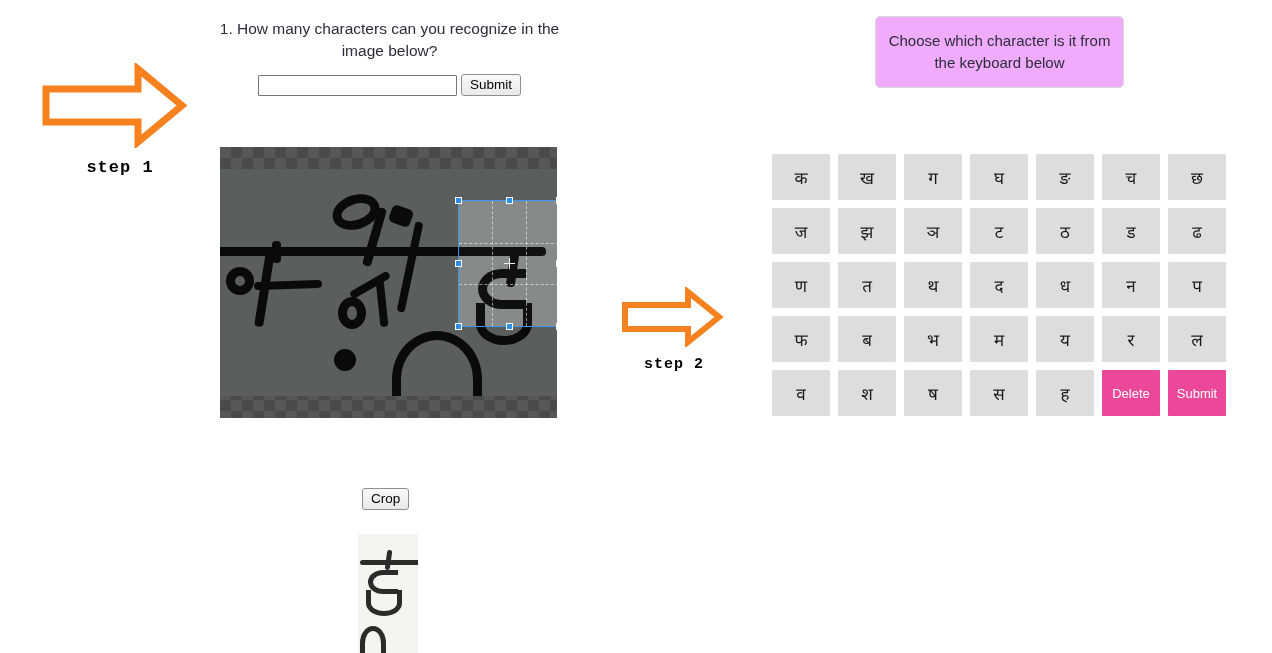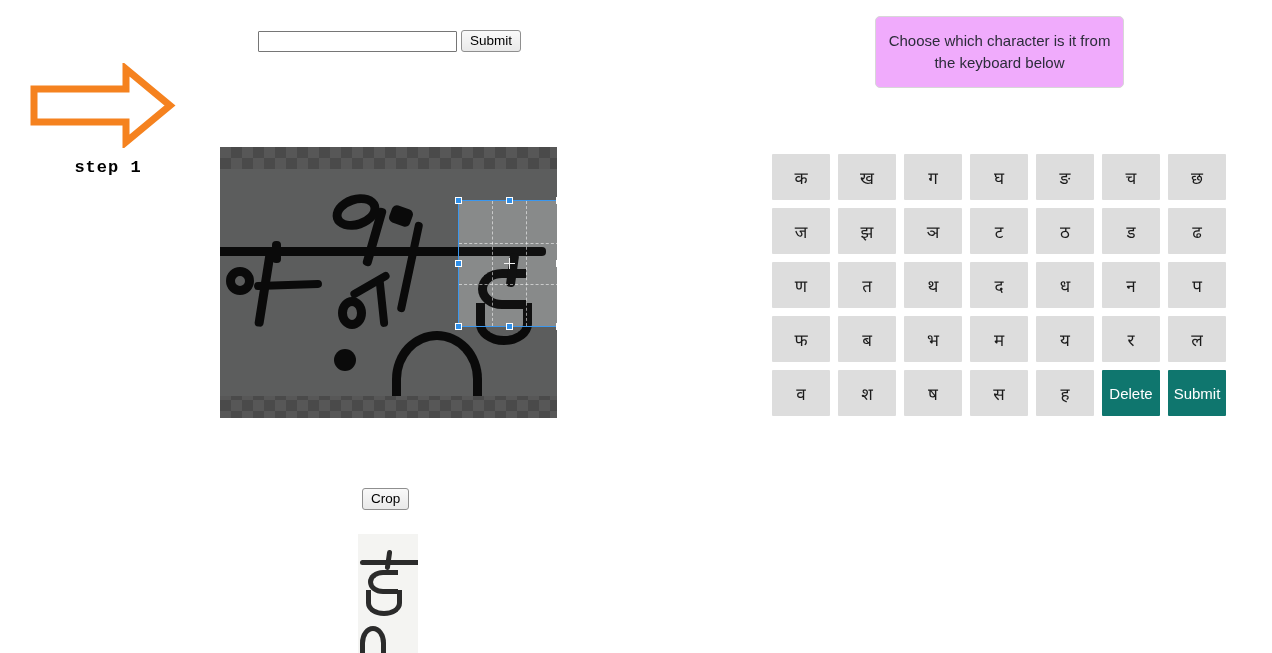--- a/index.html
+++ b/index.html
@@ -24,21 +24,21 @@
   .step-group { position: absolute; }
   .step-label {
     font-family: "Liberation Mono", "DejaVu Sans Mono", monospace;
     font-weight: bold;
     color: #000000;
     text-align: center;
     letter-spacing: 1px;
   }
   .arrow-svg { display: block; }
 
-  #step1-group { left: 28px; top: 63px; width: 160px; }
+  #step1-group { left: 40px; top: 63px; width: 160px; }
   #step1-label { font-size: 17px; margin-top: 10px; }
   #step2-group { left: 620px; top: 287px; width: 108px; }
   #step2-label { font-size: 15px; margin-top: 9px; }
 
   
   #question-block {
     position: absolute;
     left: 212px;
     top: 18px;
     width: 355px;
@@ -218,39 +218,46 @@
     display: flex;
     align-items: center;
     justify-content: center;
     font-size: 17px;
     color: #1b1b1b;
     cursor: pointer;
     font-family: "Liberation Sans", "DejaVu Sans", sans-serif;
     user-select: none;
   }
   .key.action {
-    background: #0f766e;
+    background: #ec4899;
     color: #ffffff;
-    font-size: 15px;
+    font-size: 13px;
   }
 </style>
 </head>
 <body>
 
 <div id="page">
 
   <div class="step-group" id="step1-group">
     <svg class="arrow-svg" width="148" height="85" viewBox="0 0 148 85">
       <polygon points="6,26 98,26 98,6 142,42.5 98,79 98,59 6,59" fill="none" stroke="#f5821f" stroke-width="7" stroke-linejoin="miter"></polygon>
     </svg>
     <div class="step-label" id="step1-label">step 1</div>
   </div>
 
+  <div class="step-group" id="step2-group">
+    <svg class="arrow-svg" width="104" height="60" viewBox="0 0 104 60">
+      <polygon points="5,18 68,18 68,5 99,30 68,55 68,42 5,42" fill="none" stroke="#f5821f" stroke-width="6" stroke-linejoin="miter"></polygon>
+    </svg>
+    <div class="step-label" id="step2-label">step 2</div>
+  </div>
 
   <div id="question-block">
+    <p id="question-text">1. How many characters can you recognize in the image below?</p>
     <div id="answer-row">
       <input id="count-input" type="text" placeholder="" style="">
       <button class="native-btn" id="count-submit">Submit</button>
     </div>
   </div>
 
   <div id="cropper-wrap">
     <div id="checker-bg"></div>
 
     <div id="manuscript">

